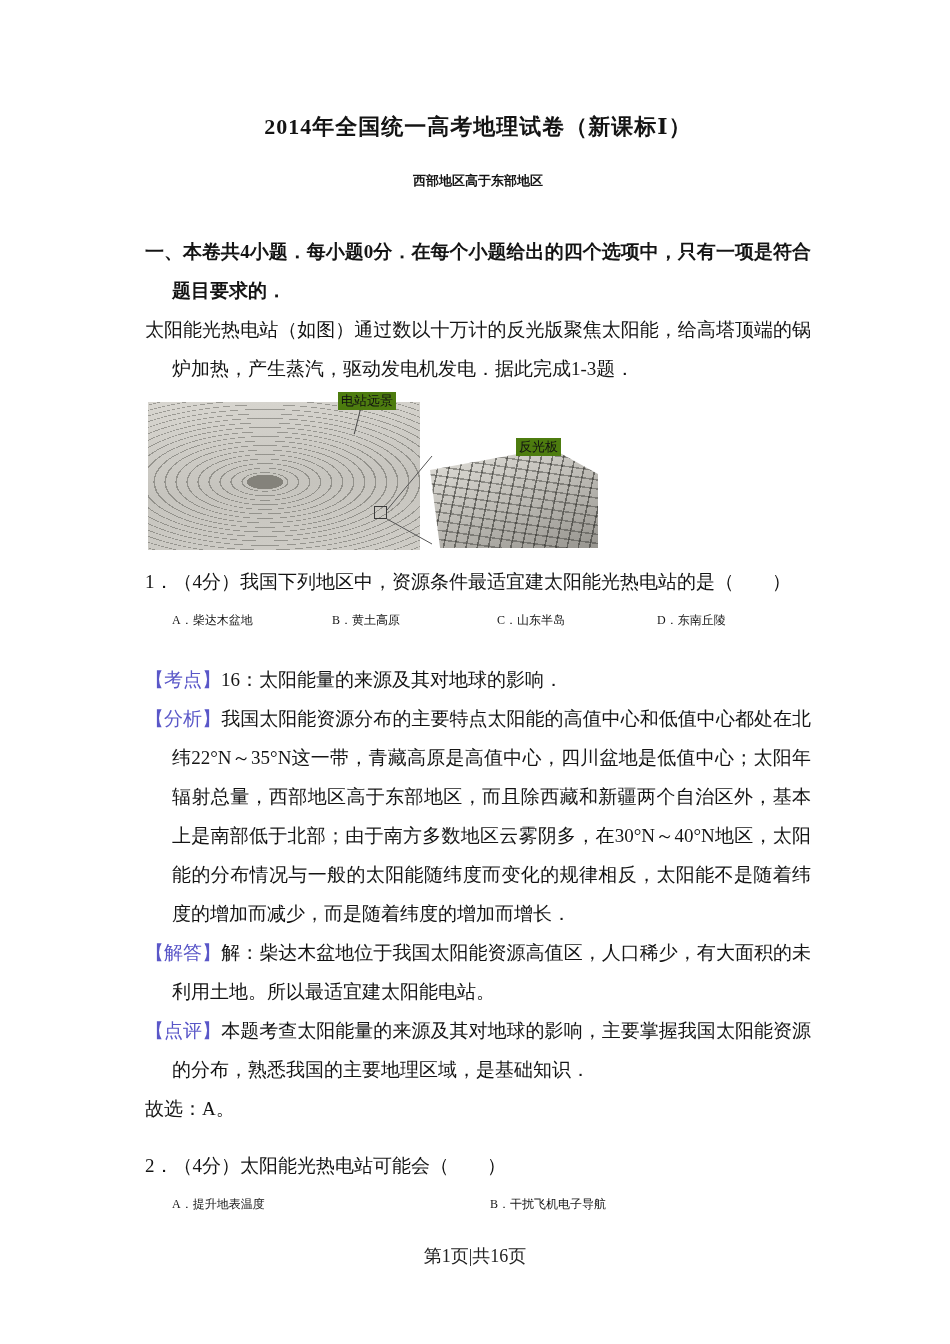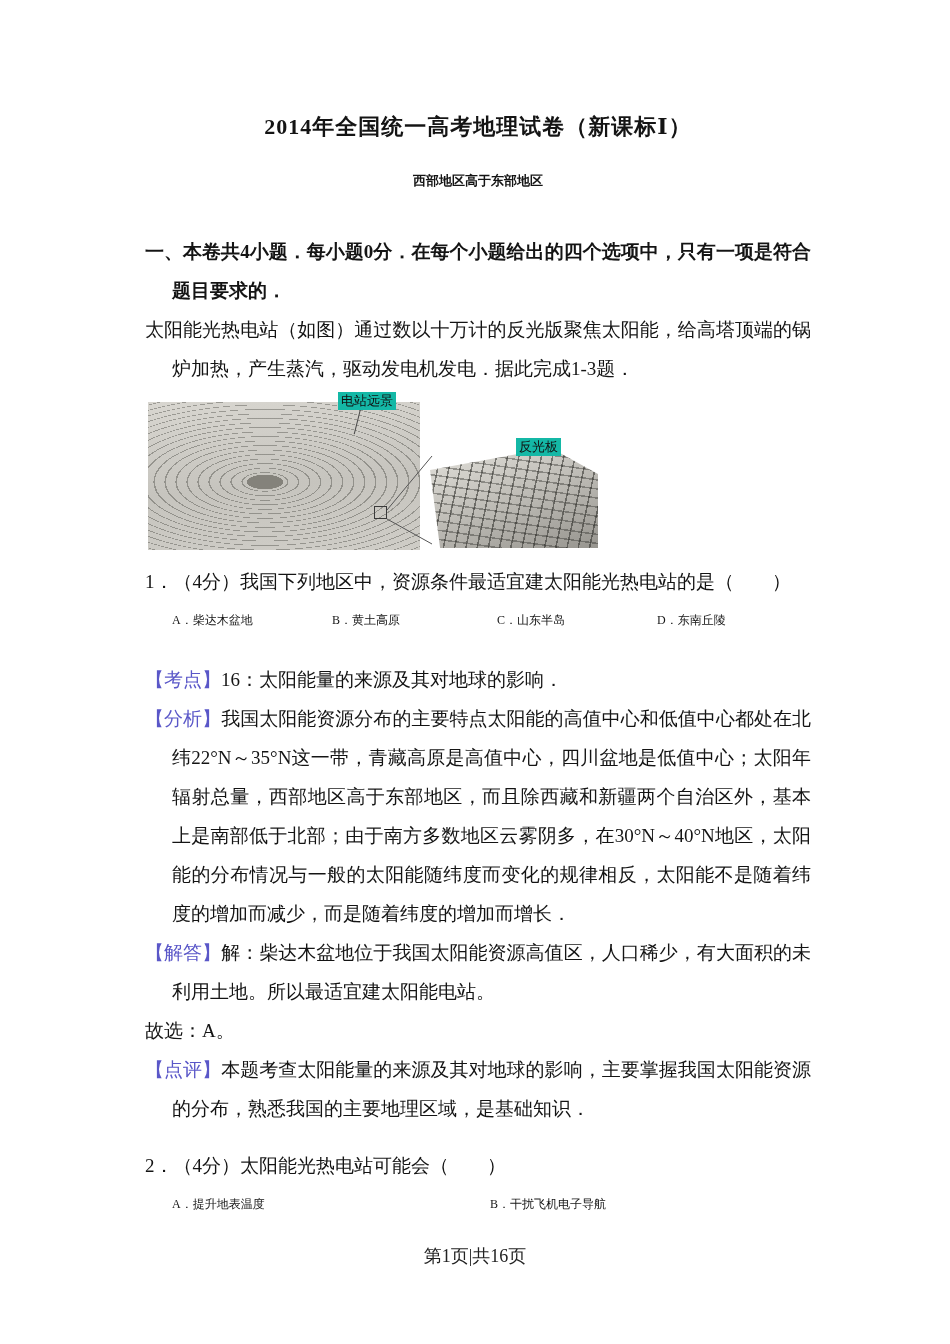--- a/index.html
+++ b/index.html
@@ -41,21 +41,21 @@
   .connectors { position:absolute; left:0; top:0; }
   .photo-inset {
     position:absolute; left:282px; top:54px; width:168px; height:100px;
     background:
       repeating-linear-gradient(102deg, rgba(42,42,38,0.55) 0 1.5px, rgba(0,0,0,0) 1.5px 11px),
       repeating-linear-gradient(8deg, rgba(42,42,38,0.40) 0 1.5px, rgba(0,0,0,0) 1.5px 9px),
       linear-gradient(160deg, #e4e2dc, #97958f);
     clip-path: polygon(0 22%, 72% 0, 100% 26%, 100% 100%, 6% 100%);
   }
   .fig-label {
-    position:absolute; background:#14b8a6; padding:0 3px;
+    position:absolute; background:#4d7c0f; padding:0 3px;
     font-family:"Liberation Sans","DejaVu Sans",sans-serif; font-size:13px; color:#111;
   }
   .fl-station { left:190px; top:-2px; }
   .fl-mirror { left:368px; top:44px; }
   .label-line { position:absolute; left:212px; top:15px; width:1px; height:26px; background:#444;
     transform:rotate(14deg); transform-origin:top center; }
 
   .footer { position:absolute; left:0; top:1244px; width:950px; text-align:center;
     font-size:18px; color:#222; }
 </style>
@@ -93,23 +93,23 @@
       <span class="o3">C．山东半岛</span>
       <span class="o4">D．东南丘陵</span>
     </div>
 
     <p class="body hang kaodian"><span class="tag">【考点】</span><span>16：太阳能量的来源及其对地球的影响．</span></p>
 
     <p class="body hang"><span class="tag">【分析】</span><span>我国太阳能资源分布的主要特点太阳能的高值中心和低值中心都处在北纬22°N～35°N这一带，青藏高原是高值中心，四川盆地是低值中心；太阳年辐射总量，西部地区高于东部地区，而且除西藏和新疆两个自治区外，基本上是南部低于北部；由于南方多数地区云雾阴多，在30°N～40°N地区，太阳能的分布情况与一般的太阳能随纬度而变化的规律相反，太阳能不是随着纬度的增加而减少，而是随着纬度的增加而增长．</span></p>
 
     <p class="body hang"><span class="tag">【解答】</span><span>解：柴达木盆地位于我国太阳能资源高值区，人口稀少，有大面积的未利用土地。所以最适宜建太阳能电站。</span></p>
 
+    <p class="body hang"><span class="tag">【点评】</span><span>本题考查太阳能量的来源及其对地球的影响，主要掌握我国太阳能资源的分布，熟悉我国的主要地理区域，是基础知识．</span></p>
+
     <p class="body">故选：A。</p>
-
-    <p class="body hang"><span class="tag">【点评】</span><span>本题考查太阳能量的来源及其对地球的影响，主要掌握我国太阳能资源的分布，熟悉我国的主要地理区域，是基础知识．</span></p>
 
     <p class="body hang q2-stem">2．（4分）太阳能光热电站可能会（　　）</p>
 
     <div class="opts opts2">
       <span class="oa">A．提升地表温度</span>
       <span class="ob">B．干扰飞机电子导航</span>
     </div>
 
   </div>
 

